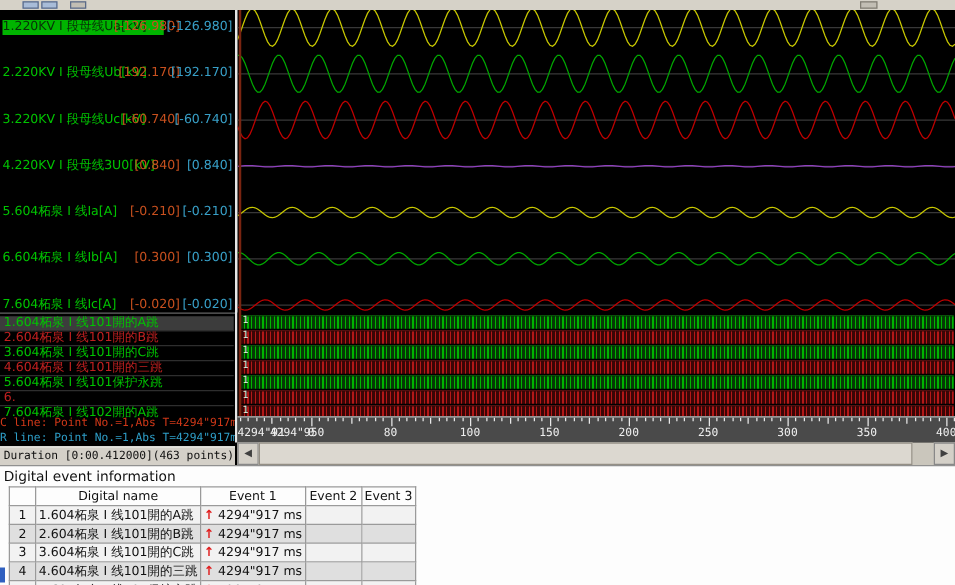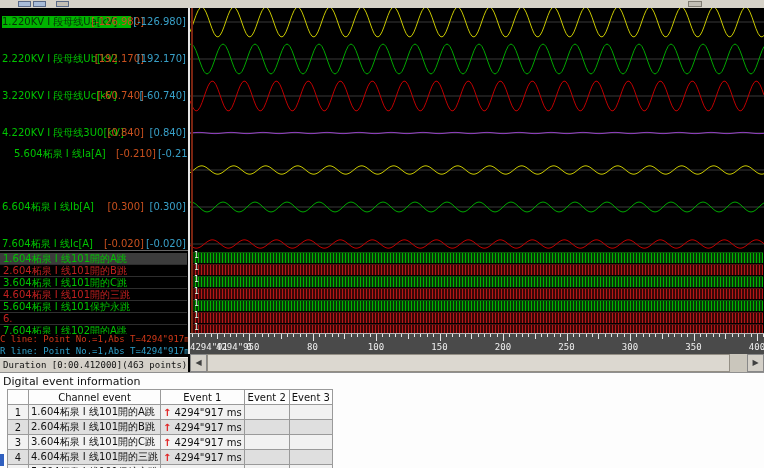--- a/index.html
+++ b/index.html
@@ -84,21 +84,21 @@
         <div class="a-row" style="top: 82px;">
           <span class="a-label">3.220KV I 段母线Uc[kV]</span>
           <span class="a-val c">[-60.740]</span>
           <span class="a-val r">[-60.740]</span>
         </div>
         <div class="a-row" style="top: 119px;">
           <span class="a-label">4.220KV I 段母线3U0[kV]</span>
           <span class="a-val c">[0.840]</span>
           <span class="a-val r">[0.840]</span>
         </div>
-        <div class="a-row" style="top: 140px; margin-left: 12px;">
+        <div class="a-row" style="top: 156px;">
           <span class="a-label">5.604柘泉 I 线Ia[A]</span>
           <span class="a-val c">[-0.210]</span>
           <span class="a-val r">[-0.210]</span>
         </div>
         <div class="a-row" style="top: 193px;">
           <span class="a-label">6.604柘泉 I 线Ib[A]</span>
           <span class="a-val c">[0.300]</span>
           <span class="a-val r">[0.300]</span>
         </div>
         <div class="a-row" style="top: 230px;">
@@ -273,21 +273,21 @@
     <div class="sb-btn" style="right:0">▶</div>
   </div>
 </div>
 
 <div id="bottom">
   <div id="section-title">Digital event information</div>
   <table id="event-table">
     <thead>
         <tr id="evt-head">
           <th style="width: 16px;"></th>
-          <th style="width: 89px;">Channel event</th>
+          <th style="width: 89px;">Digital name</th>
           <th style="width: 70px;">Event 1</th>
           <th style="width: 40px;">Event 2</th>
           <th style="width: 34px;">Event 3</th>
         </tr>
       </thead>
     <tbody id="evt-body">
         <tr class="odd">
           <td>1</td>
           <td class="name-cell">1.604柘泉 I 线101開的A跳</td>
           <td style="text-align: left;"><span class="evt-arrow">↑</span>4294"917 ms</td>

